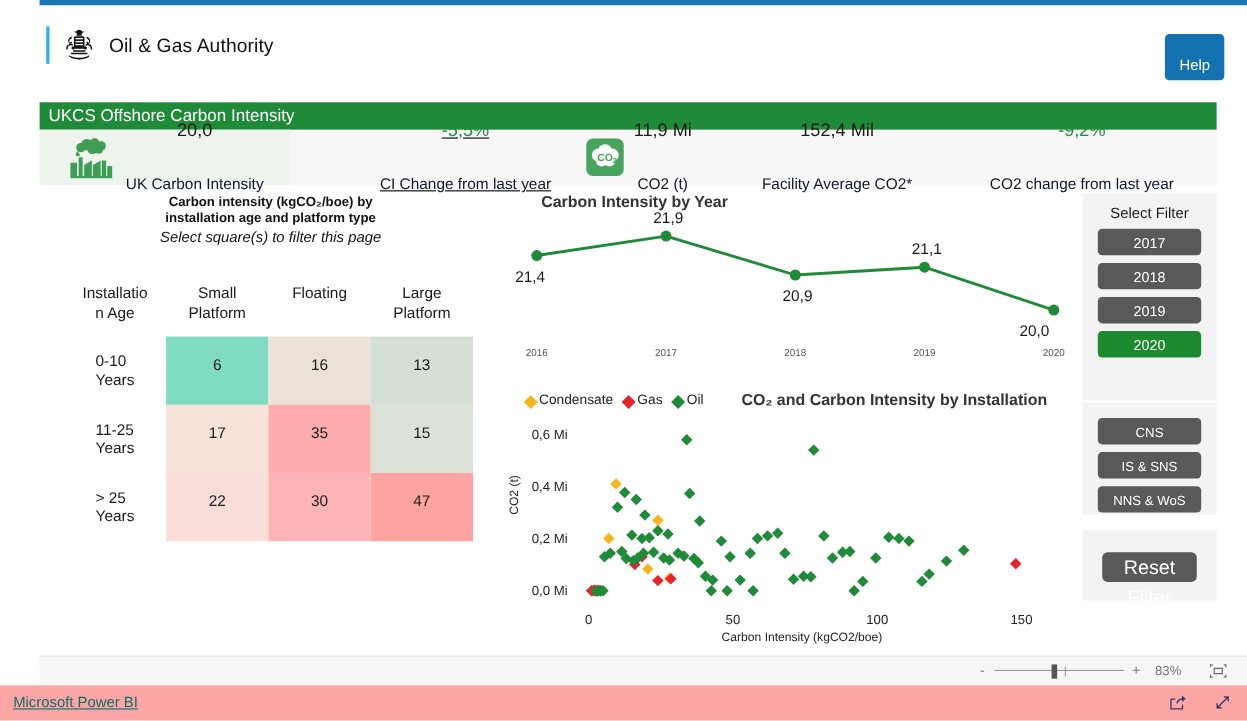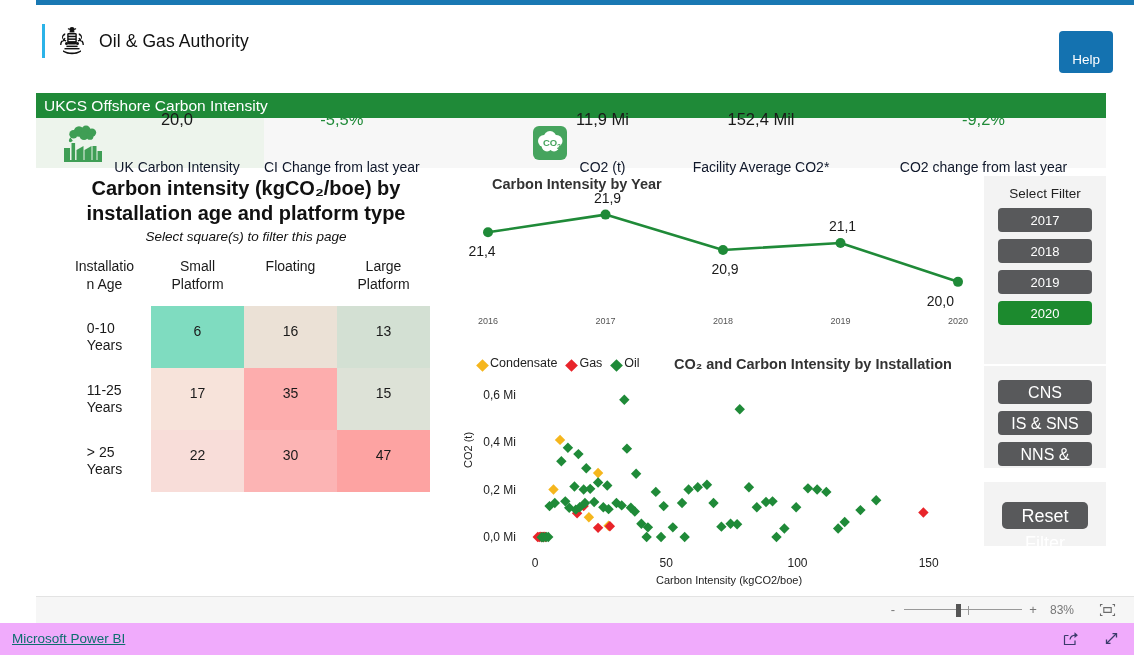--- a/index.html
+++ b/index.html
@@ -40,34 +40,34 @@
   }
 
   
   #kpis { position:absolute; left:0px; top:34px; width:1070px; height:50px; background:#f7f7f7; display:flex; }
   .kpi { height:50px; display:flex; align-items:center; position:relative; }
   .kpi-text { display:flex; flex-direction:column; align-items:center; justify-content:center; line-height:1.16; }
   .kpi-val { font-size:16.5px; color:#1a1a1a; }
   .kpi-val.green { color:#1f8a38; }
   .kpi-lab { font-size:14px; color:#0f172a;margin-top:30px; }
   #kpi-uk { width:228px; background:#edf4ec; justify-content:center; gap:8px; }
-  #kpi-ci  { width:237px; justify-content:flex-start; }
+  #kpi-ci  { width:237px; justify-content:flex-end;text-decoration:underline; }
   #kpi-co2 { width:160px; justify-content:center; gap:9px; }
   #kpi-fac { width:200px; justify-content:center; }
   #kpi-chg { width:245px; justify-content:center; }
 
   
   .factory { width:46px; height:38px; position:relative; }
 
   
   .co2ic { width:34px; height:34px; border-radius:6px; background:#46a45e; position:relative; }
 
   
   #heatmap { position:absolute; left:0px; top:92px; width:420px; height:460px; }
-  .hm-title { text-align:center; font-size:20px; font-weight:bold; color:#111; line-height:1.27; padding:0 30px; }
+  .hm-title { text-align:center; font-size:12px; font-weight:bold; color:#111; line-height:1.27; padding:0 30px; }
   .hm-sub { text-align:center; font-size:13.5px; font-style:italic; color:#111; margin-top:2px; }
   #hm-grid { position:absolute; left:22px; top:78px; width:372px; }
   .hm-headrow { display:flex; height:52px; }
   .hm-h { flex:1; text-align:center; font-size:14px; color:#1a1a1a; line-height:1.25; padding-top:4px; }
   .hm-h.first { flex:0 0 93px; }
   .hm-row { display:flex; height:62px; }
   .hm-rl { flex:0 0 93px; display:flex; flex-direction:column; align-items:center; justify-content:center;
            font-size:14px; color:#1a1a1a; line-height:1.25; }
   .hm-c { flex:1; display:flex; align-items:flex-start; justify-content:center; padding-top:17px;
           font-size:14px; color:#1a1a1a; cursor:pointer; }
@@ -96,38 +96,38 @@
   #filters { position:absolute; left:948px; top:92px; width:122px; height:188px; background:#f3f3f3; }
   #filters2 { position:absolute; left:948px; top:282px; width:122px; height:102px; background:#f3f3f3; }
   #resetwrap { position:absolute; left:948px; top:398px; width:122px; height:64px; background:#f3f3f3; }
   .f-title { text-align:center; font-size:13.5px; color:#222; padding-top:10px; }
   .f-btn {
     display:block; margin:7px auto 0; width:94px; height:24px; line-height:24px;
     border-radius:4px; background:#58595b; color:#fff; font-size:13px; text-align:center;
     cursor:pointer; font-family:"Liberation Sans", sans-serif; border:none;
   }
   .f-btn.sel { background:#1c8a2e; }
-  .f-btn.sm { font-size:16px; }
+  .f-btn.sm { font-size:12px; }
   #reset-btn { display:block; margin:20px auto 0; width:86px; height:27px; line-height:27px;
     border-radius:5px; background:#58595b; color:#fff; font-size:18px; text-align:center; cursor:pointer; border:none; }
 
   
   #statusbar { position:absolute; left:36px; top:596px; width:1098px; height:27px;
     background:#f6f6f6; border-top:1px solid #e3e3e3; }
   #zoomctl { position:absolute; right:60px; top:5px; display:flex; align-items:center; gap:6px; }
   .zm-sign { font-size:13px; color:#777; width:10px; text-align:center; cursor:pointer; }
   #zm-track { position:relative; width:118px; height:14px; cursor:pointer; }
   #zm-line { position:absolute; left:0; top:6px; width:118px; height:1px; background:#999; }
   #zm-thumb { position:absolute; left:52px; top:1px; width:5px; height:13px; background:#555; cursor:pointer; }
   #zm-mid { position:absolute; left:64px; top:3px; width:1px; height:9px; background:#999; }
   #zm-pct { font-size:12px; color:#777; width:30px; text-align:right; }
   #fit-btn { position:absolute; right:18px; top:6px; width:17px; height:14px; cursor:pointer; }
 
   
-  #footer { position:absolute; left:0; top:623px; width:1134px; height:32px; background:#f0abfc; }
+  #footer { position:absolute; left:0; top:623px; width:1134px; height:32px; background:#fca5a5; }
   #pbi-link { position:absolute; left:12px; top:8px; font-size:13.5px; color:#0d6e6e;
     text-decoration:underline; cursor:pointer; }
   #foot-icons { position:absolute; right:14px; top:7px; display:flex; gap:24px; align-items:center; }
   .fi { width:17px; height:17px; cursor:pointer; }
 </style>
 </head>
 <body>
 
 <div id="left-rail"></div>
 <div id="top-accent"></div>

